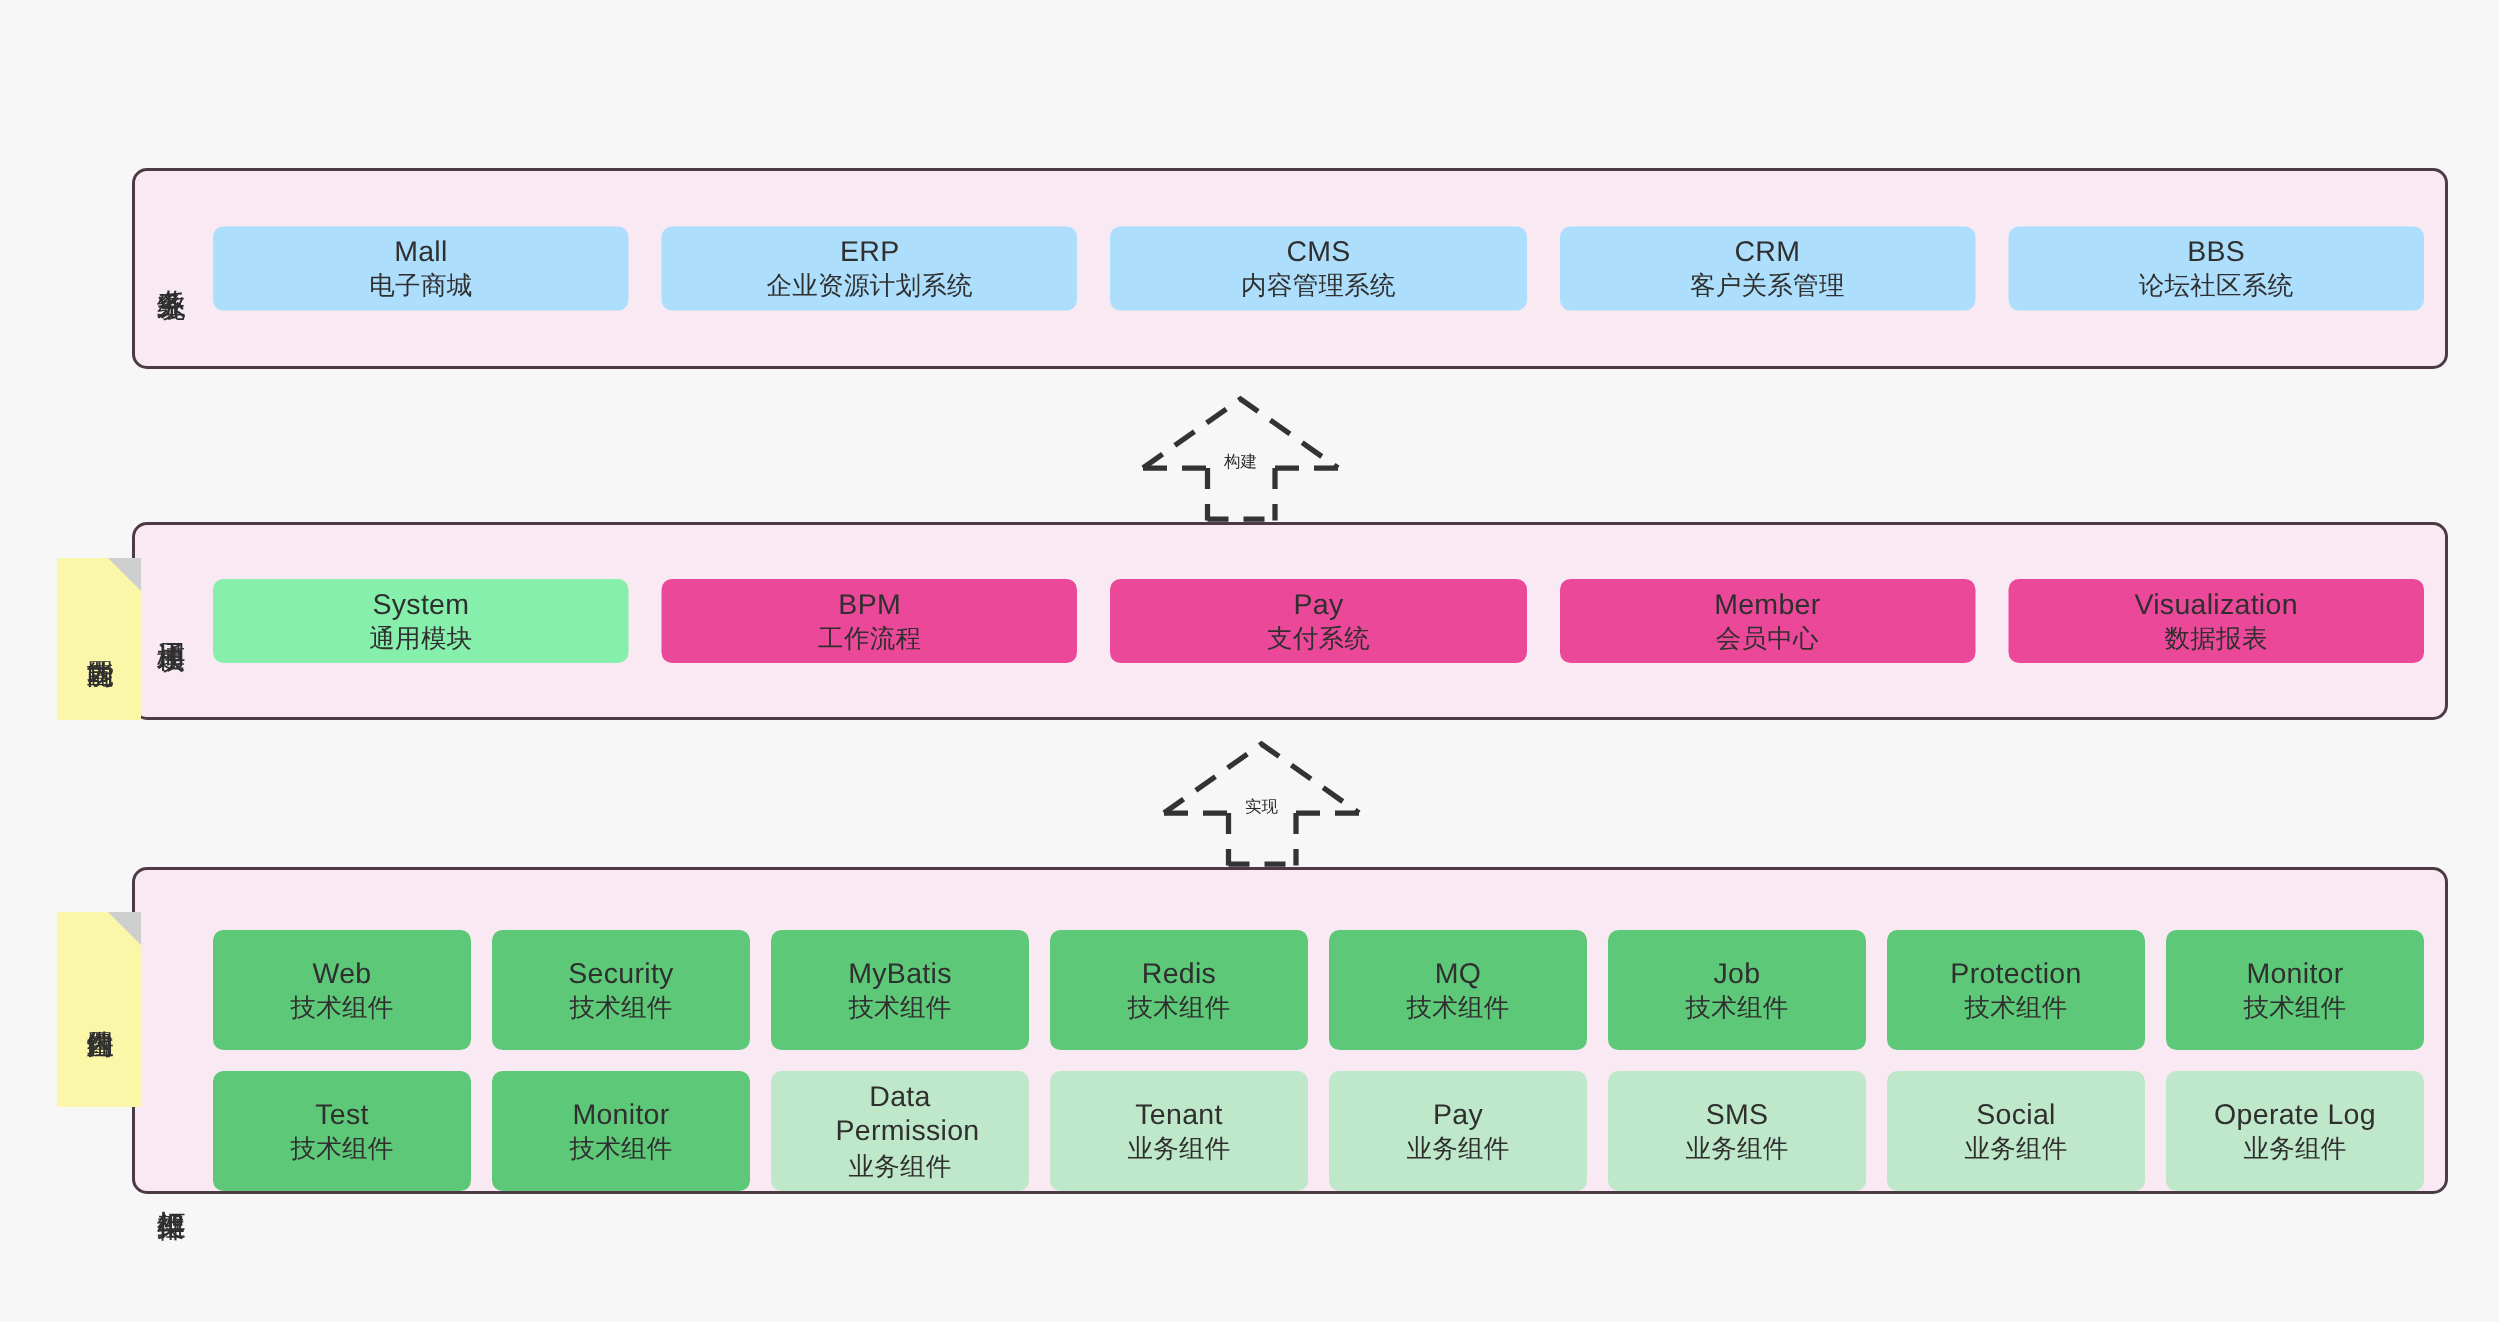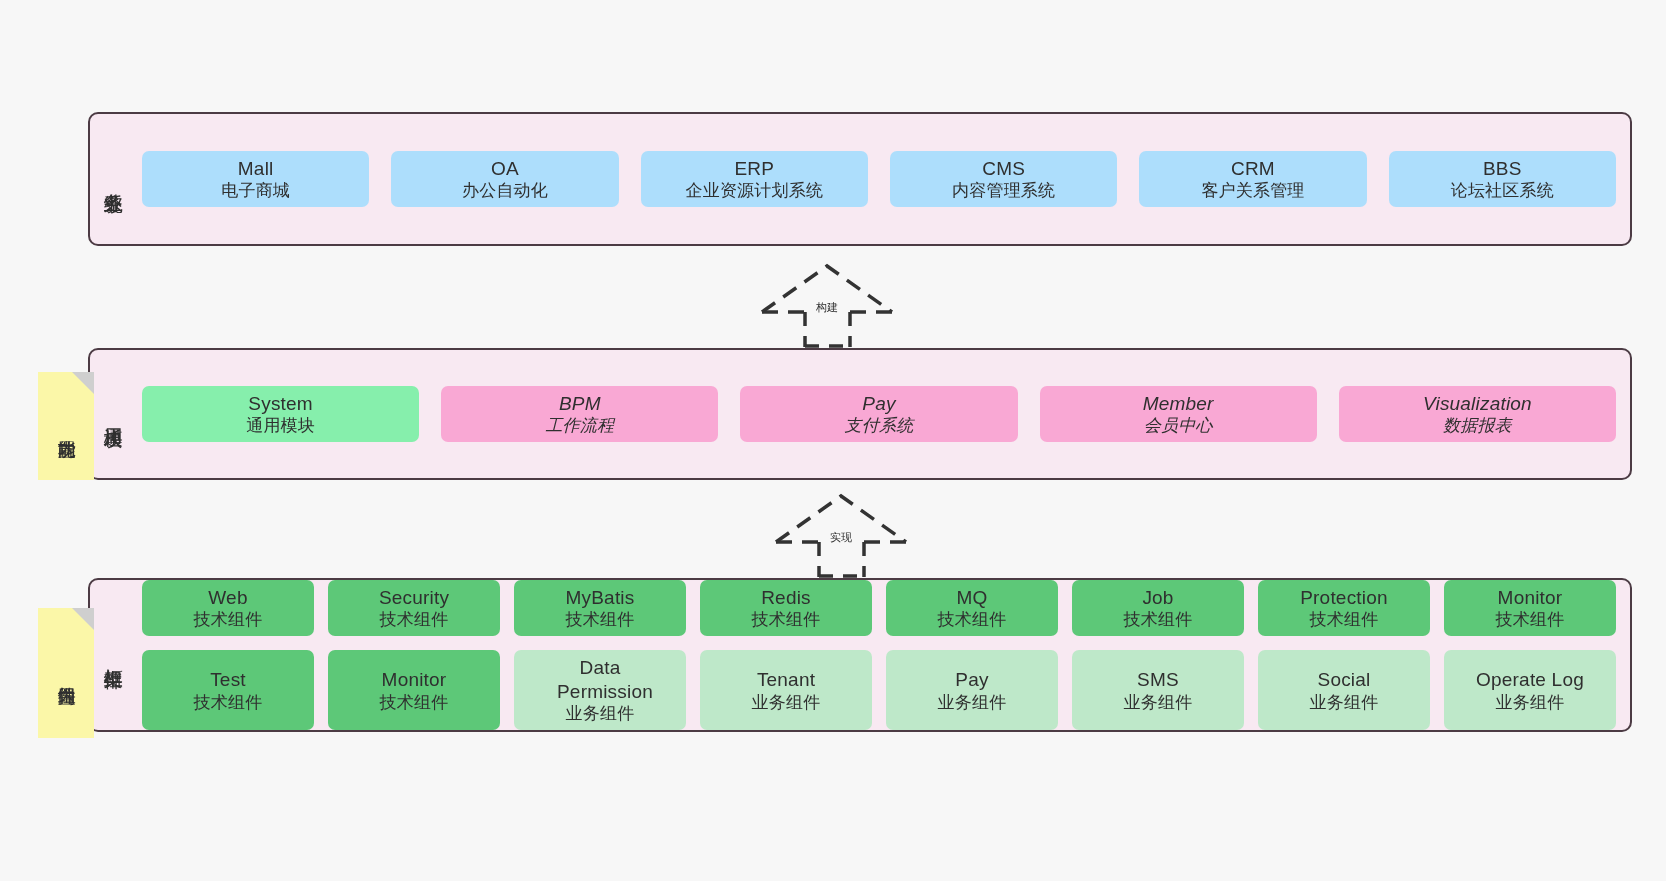--- a/index.html
+++ b/index.html
@@ -81,21 +81,21 @@
     font-size: 19px;
     letter-spacing: 0.2px;
   }
   .card .t2 {
     font-size: 17px;
     letter-spacing: 0.2px;
   }
 
   .c-blue       { background: #addefc; }
   .c-red        { background: #86efac; }
-  .c-pink       { background: #f9a8d4; font-style: italic; }
+  .c-pink       { background: #ec4899; }
   .c-green      { background: #5dc878; }
   .c-lightgreen { background: #bee8c9; }
 
   
   .note {
     position: absolute;
     width: 56px;
     background: #fbf7a8;
     display: flex;
     align-items: center;
@@ -144,24 +144,20 @@
 
   <div class="band" id="band-0" style="left:88px; top:112px; width:1544px; height:134px;">
     <div class="band-title">业务系统</div>
     <div class="band-body">
       <div class="band-row">
         <div class="card c-blue">
           <span class="t1">Mall</span>
           <span class="t2">电子商城</span>
         </div>
         <div class="card c-blue">
-          <span class="t1">OA</span>
-          <span class="t2">办公自动化</span>
-        </div>
-        <div class="card c-blue">
           <span class="t1">ERP</span>
           <span class="t2">企业资源计划系统</span>
         </div>
         <div class="card c-blue">
           <span class="t1">CMS</span>
           <span class="t2">内容管理系统</span>
         </div>
         <div class="card c-blue">
           <span class="t1">CRM</span>
           <span class="t2">客户关系管理</span>
@@ -226,21 +222,21 @@
       <path d="M 4 50 L 69 4 L 134 50" fill="none" stroke="#333333" stroke-width="3.5" stroke-dasharray="16 10" stroke-linecap="butt"></path>
       <path d="M 4 50 L 48 50" fill="none" stroke="#333333" stroke-width="3.5" stroke-dasharray="16 10"></path>
       <path d="M 92 50 L 134 50" fill="none" stroke="#333333" stroke-width="3.5" stroke-dasharray="16 10"></path>
       <path d="M 47 50 L 47 85" fill="none" stroke="#333333" stroke-width="3.5" stroke-dasharray="14 10"></path>
       <path d="M 92 50 L 92 85" fill="none" stroke="#333333" stroke-width="3.5" stroke-dasharray="14 10"></path>
       <path d="M 47 84 L 92 84" fill="none" stroke="#333333" stroke-width="3.5" stroke-dasharray="14 10"></path>
     </svg>
     <span class="arrow-label" style="top:38px;">实现</span>
   </div>
 
-  <div class="band" id="band-2" style="left:88px; top:578px; width:1544px; height:154px;">
+  <div class="band" id="band-2" style="left:88px; top:578px; width:1544px; height:218px;align-items:flex-end;">
     <div class="band-title">框架组件</div>
     <div class="band-body" style="gap:14px;">
 
       <div class="band-row" style="gap:14px; height:80px;">
         <div class="card c-green">
           <span class="t1">Web</span>
           <span class="t2">技术组件</span>
         </div>
         <div class="card c-green">
           <span class="t1">Security</span>

